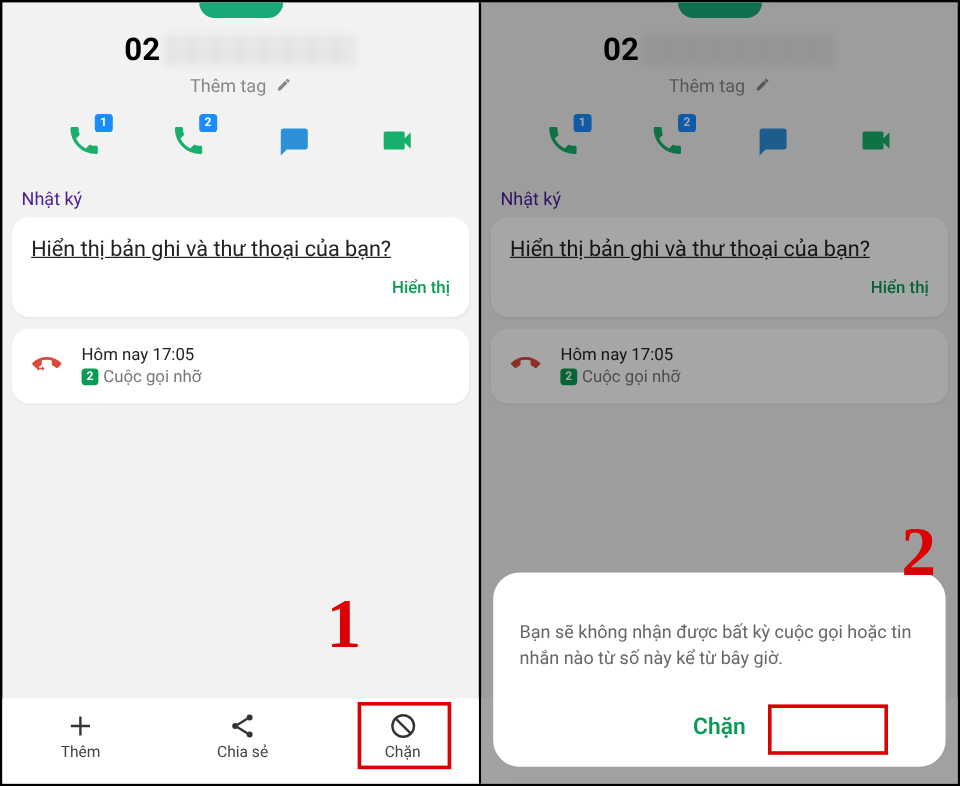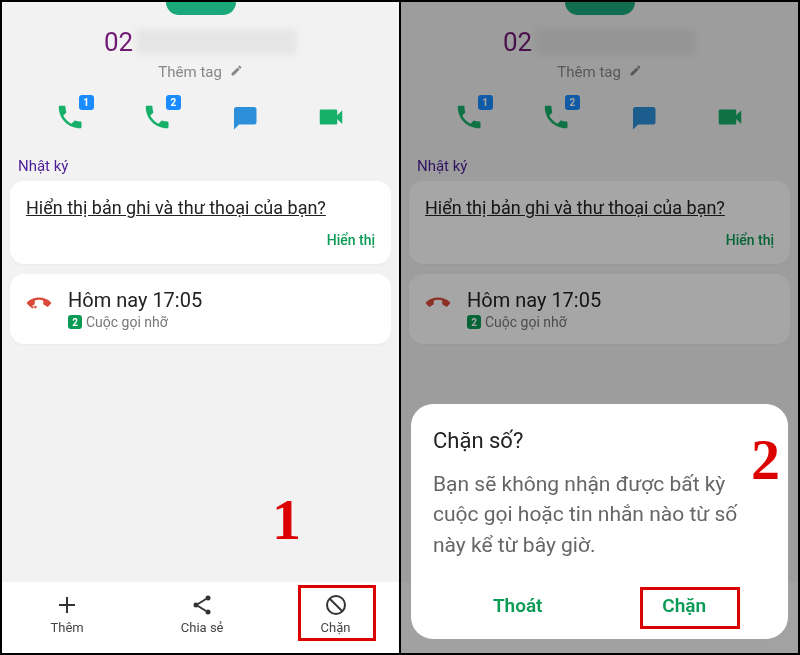--- a/index.html
+++ b/index.html
@@ -28,21 +28,21 @@
   .pane1 { border-right: 1px solid #000; }
   .pane2 { border-left: 1px solid #000; }
   .avatar-arc {
     width: 70px; height: 13px;
     background: #1aa87a;
     border-radius: 0 0 50px 50px;
     margin: 0 auto;
   }
   .phone-row {
     display: flex; align-items: center; justify-content: center;
-    margin-top: 12px; font-size: 26px; font-weight: 400; color: #701a75;
+    margin-top: 12px; font-size: 26px; font-weight: 700; color: #000000;
   }
   .blur {
     display: inline-block; width: 160px; height: 26px;
     background: repeating-linear-gradient(90deg,#ddd,#ddd 2px,#eee 2px,#eee 4px);
     filter: blur(3px);
     margin-left: 4px;
   }
   .tag-row {
     text-align: center; font-size: 15px; color: #888;
     margin-top: 6px;
@@ -68,21 +68,21 @@
     padding: 16px; box-shadow: 0 1px 2px rgba(0,0,0,0.04);
   }
   .card-question { font-size: 18px; color: #222; text-decoration: underline; }
   .card-action { text-align: right; margin-top: 14px; color: #0a9b55; font-size: 14px; font-weight: 500; }
   .log-card {
     background: #fff; margin: 10px 8px 0; border-radius: 14px;
     padding: 14px 16px; display: flex; align-items: flex-start;
     box-shadow: 0 1px 2px rgba(0,0,0,0.04);
   }
   .miss-icon { width: 28px; margin-right: 14px; margin-top: 2px; }
-  .log-title { font-size: 20px; color: #222; }
+  .log-title { font-size: 14px; color: #222; }
   .log-sub { font-size: 14px; color: #777; margin-top: 2px; display:flex; align-items:center; }
   .mini-badge {
     background: #0a9b55; color: #fff; font-size: 10px;
     width: 14px; height: 14px; border-radius: 3px;
     display:inline-flex; align-items:center; justify-content:center;
     margin-right: 4px; font-weight: bold;
   }
   .bottom-bar {
     margin-top: auto;
     display: flex; justify-content: space-around;
@@ -104,21 +104,21 @@
     background: rgba(0,0,0,0.35);
     z-index: 5;
   }
   .modal {
     position: absolute; left: 10px; right: 10px; bottom: 14px;
     background: #fff; border-radius: 22px;
     padding: 24px 22px 14px;
     z-index: 6;
   }
   .modal-title { font-size: 22px; color: #222; font-weight: 400; }
-  .modal-body { font-size: 21px; color: #666; margin-top: 16px; line-height: 1.45; }
+  .modal-body { font-size: 15px; color: #666; margin-top: 16px; line-height: 1.45; }
   .modal-actions {
     display: flex; justify-content: space-around;
     margin-top: 26px;
   }
   .modal-btn { color: #0a9b55; font-size: 19px; font-weight: 600; padding: 8px 28px; }
   .faded-bottom {
     margin-top: auto;
     display: flex; justify-content: space-around;
     padding: 10px 0 18px;
     background: #fff; opacity: .5;
@@ -315,24 +315,22 @@
               <circle cx="12" cy="12" r="9" stroke="#333" stroke-width="2" fill="none"></circle>
               <path stroke="#333" stroke-width="2" d="M6 6l12 12"></path>
             </svg>
           </div>
           <div>Chặn</div>
         </div>
     </div>
 
     <div class="overlay"></div>
     <div class="modal">
-      <div class="modal-title">Chặn số?</div>
       <div class="modal-body">Bạn sẽ không nhận được bất kỳ cuộc gọi hoặc tin nhắn nào từ số này kể từ bây giờ.</div>
       <div class="modal-actions">
-        <div class="modal-btn">Thoát</div>
         <div class="modal-btn">Chặn</div>
       </div>
     </div>
 
     <div class="step-num" style="right:18px; bottom:160px; z-index:7;">2</div>
     <div class="red-box" style="right:58px; bottom:24px; width:100px; height:42px; z-index:7;"></div>
   </div>
 
 </div>
 

